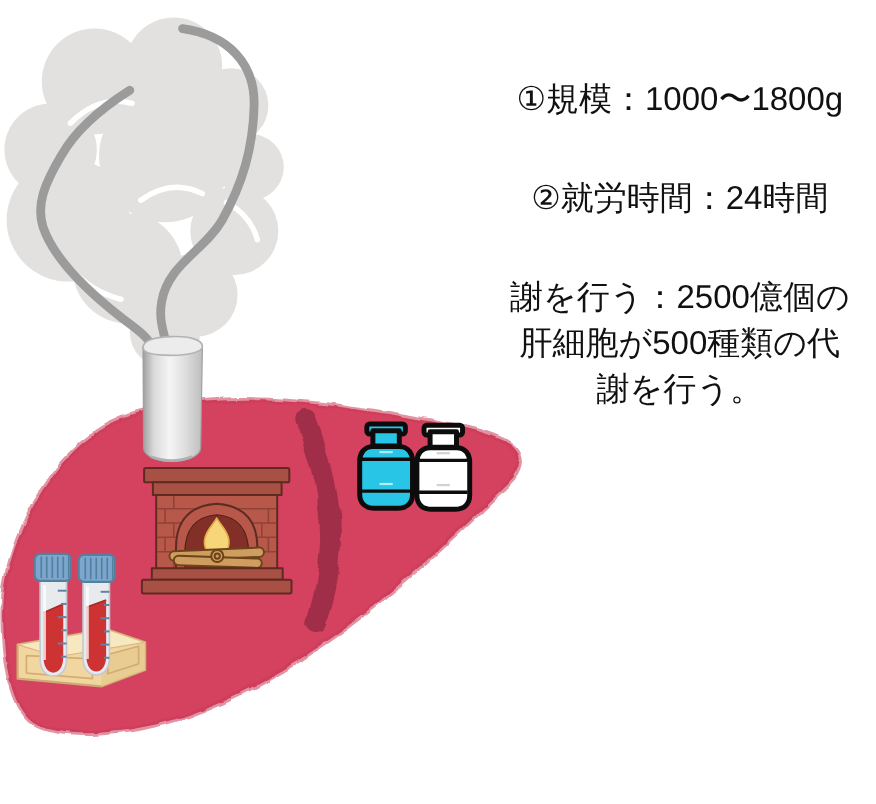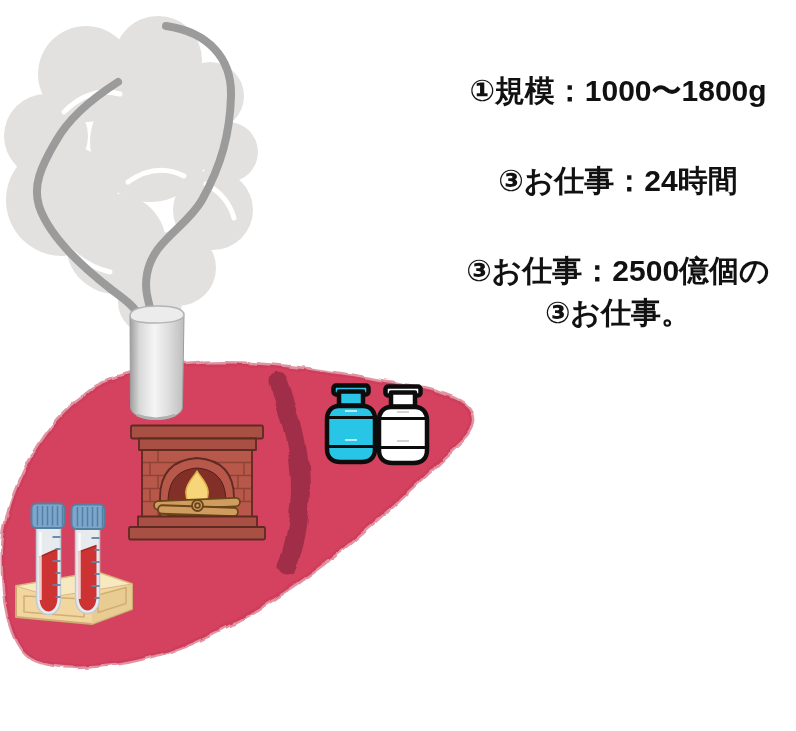--- a/index.html
+++ b/index.html
@@ -7,21 +7,21 @@
     position:relative;
     width:796px;height:731px;
     background:#ffffff;
     overflow:hidden;
     font-family:"Liberation Sans","DejaVu Sans",sans-serif;
   }
   .illustration{position:absolute;left:0;top:0;width:796px;height:731px;}
   .notes{
     position:absolute;left:440px;top:70px;width:356px;
     text-align:center;color:#111111;
-    font-weight:700;font-size:30px;line-height:42px;
+    font-weight:400;font-size:30px;line-height:42px;
   }
   .note{margin:0 0 48px 0;}
   .line{display:block;white-space:nowrap;}
 </style>
 </head>
 <body>
 
 <div class="stage">
 
   <svg class="illustration" viewBox="0 0 796 731" xmlns="http://www.w3.org/2000/svg">
@@ -202,21 +202,22 @@
         </g>
       </g>
     </g>
   </svg>
 
   <div class="notes">
     <p class="note">
       <span class="line">①規模：1000〜1800g</span>
     </p>
     <p class="note">
-      <span class="line">③お仕事：24時間</span>
+      <span class="line">②就労時間：24時間</span>
     </p>
     <p class="note">
-      <span class="line">③お仕事：2500億個の</span>
-      <span class="line">③お仕事。</span>
+      <span class="line">謝を行う：2500億個の</span>
+      <span class="line">肝細胞が500種類の代</span>
+      <span class="line">謝を行う。</span>
     </p>
   </div>
 
 </div>
 
 </body></html>

